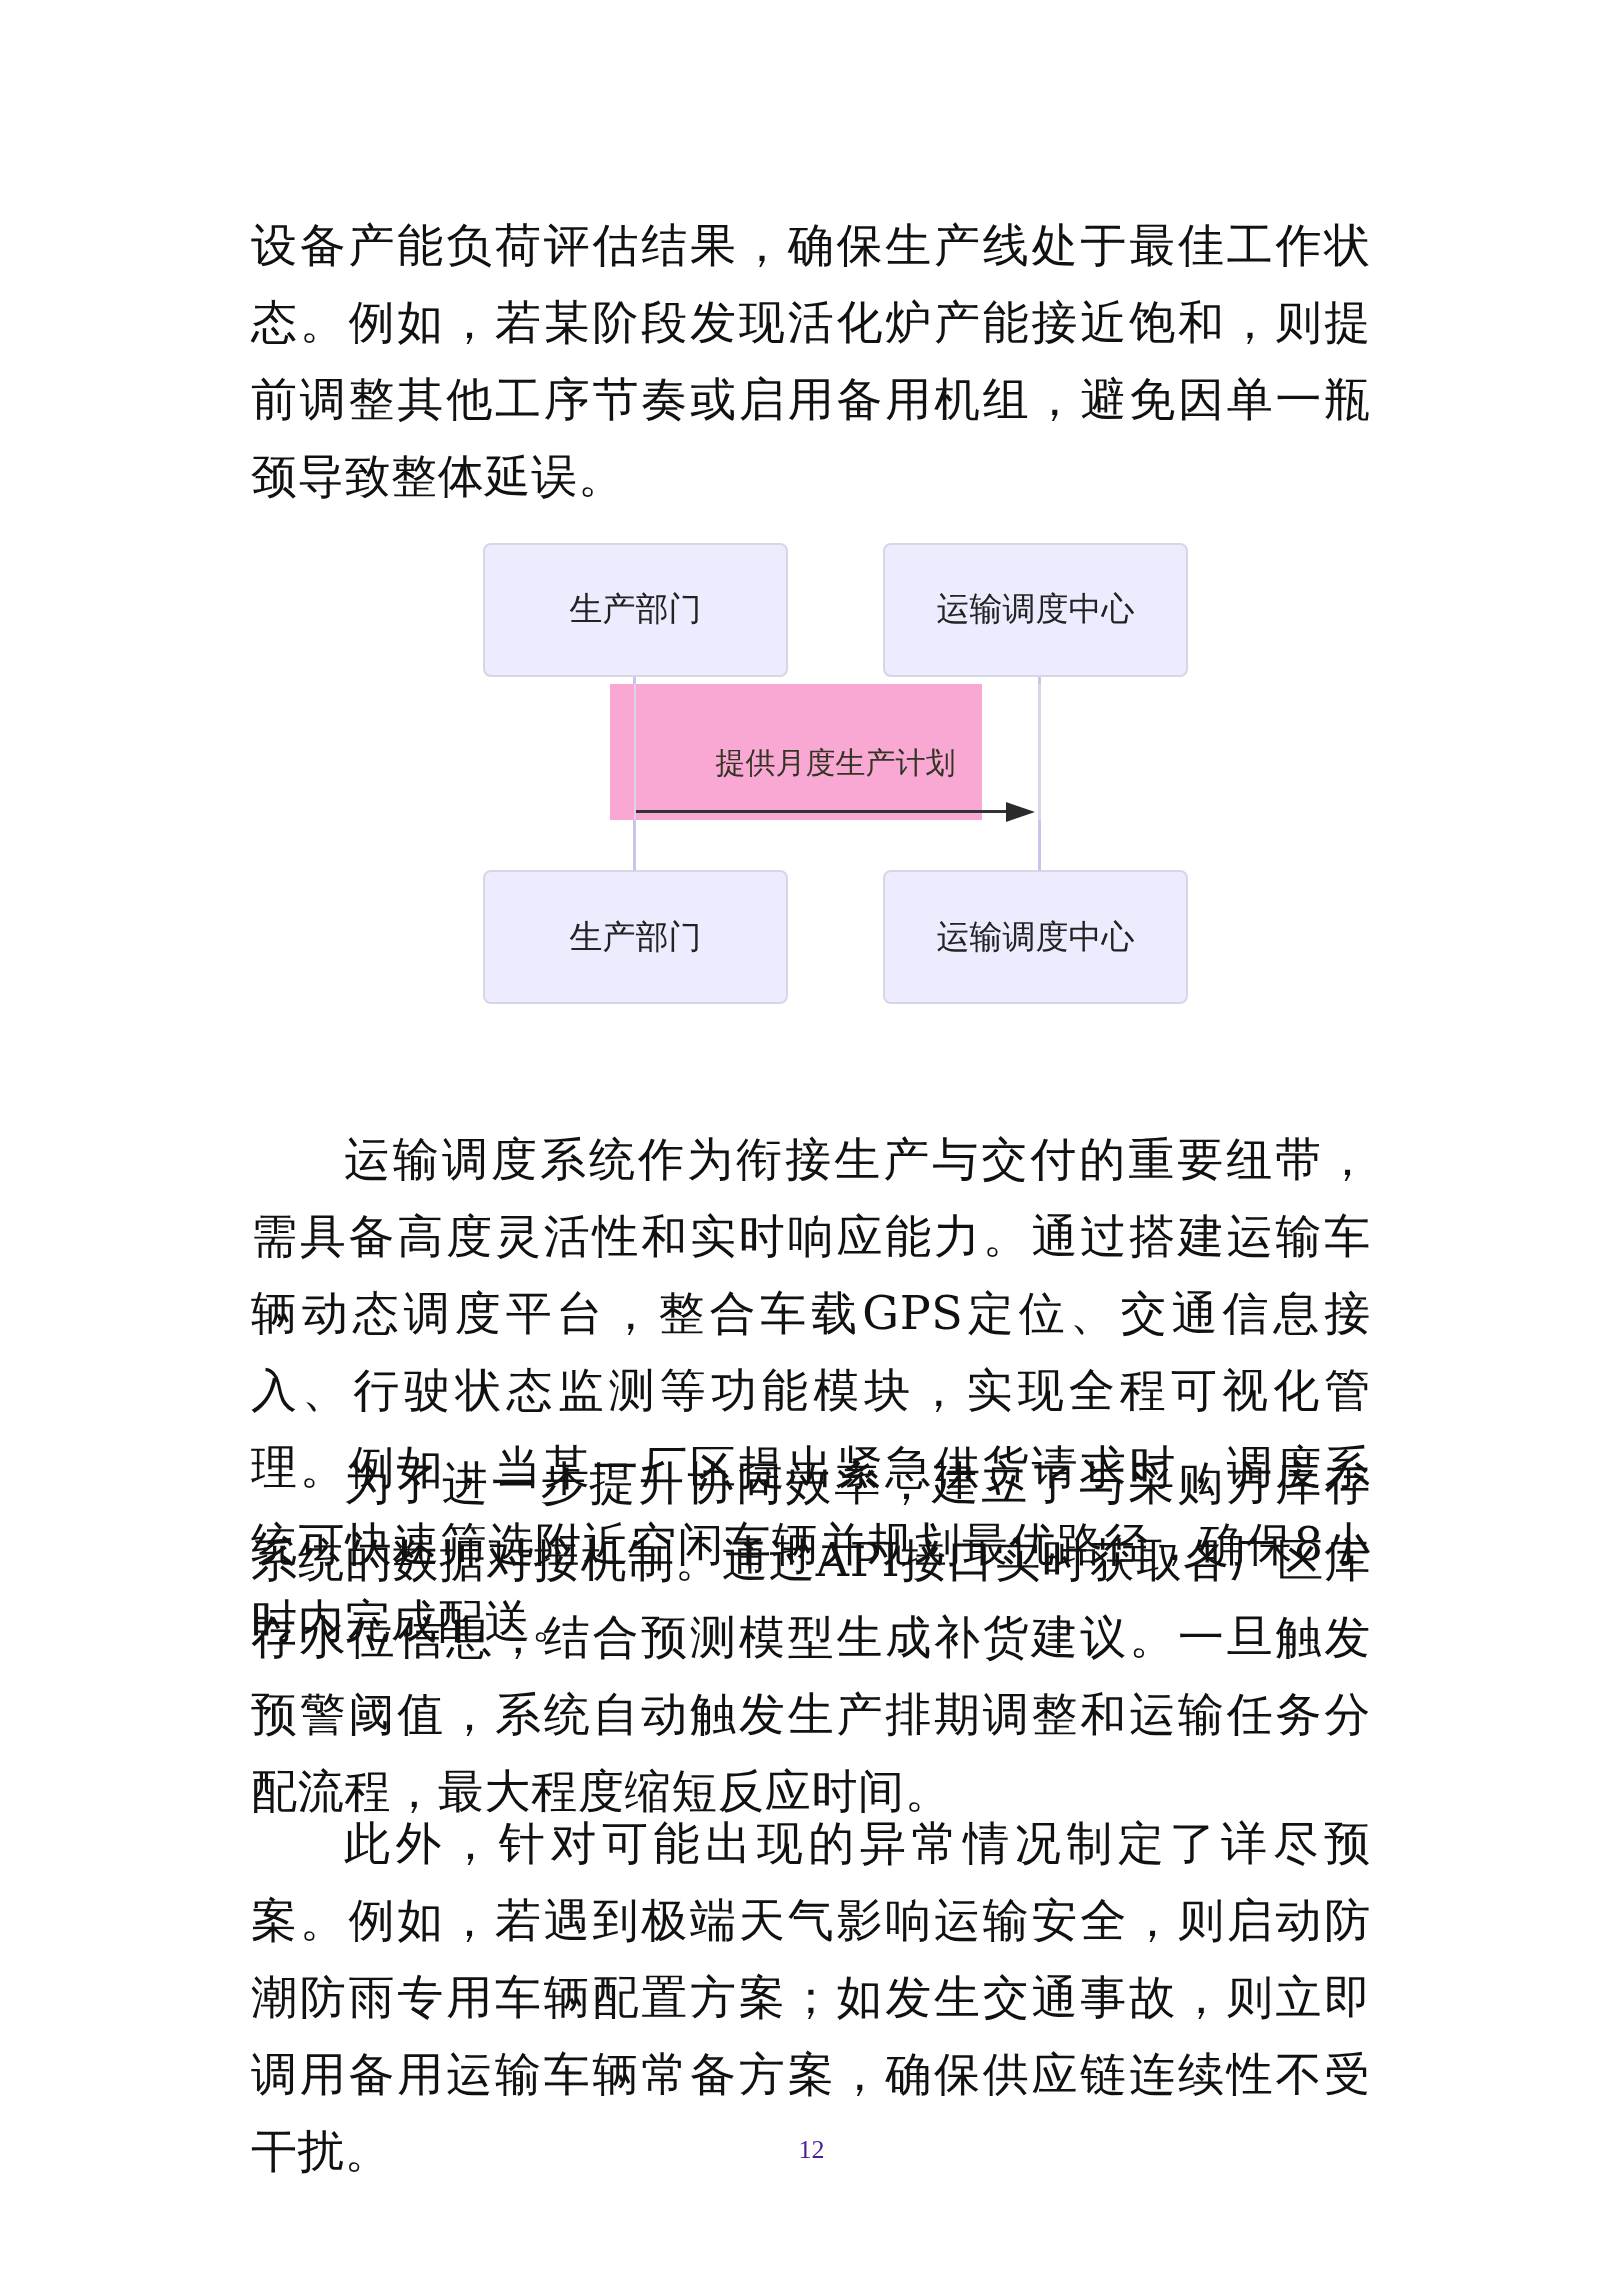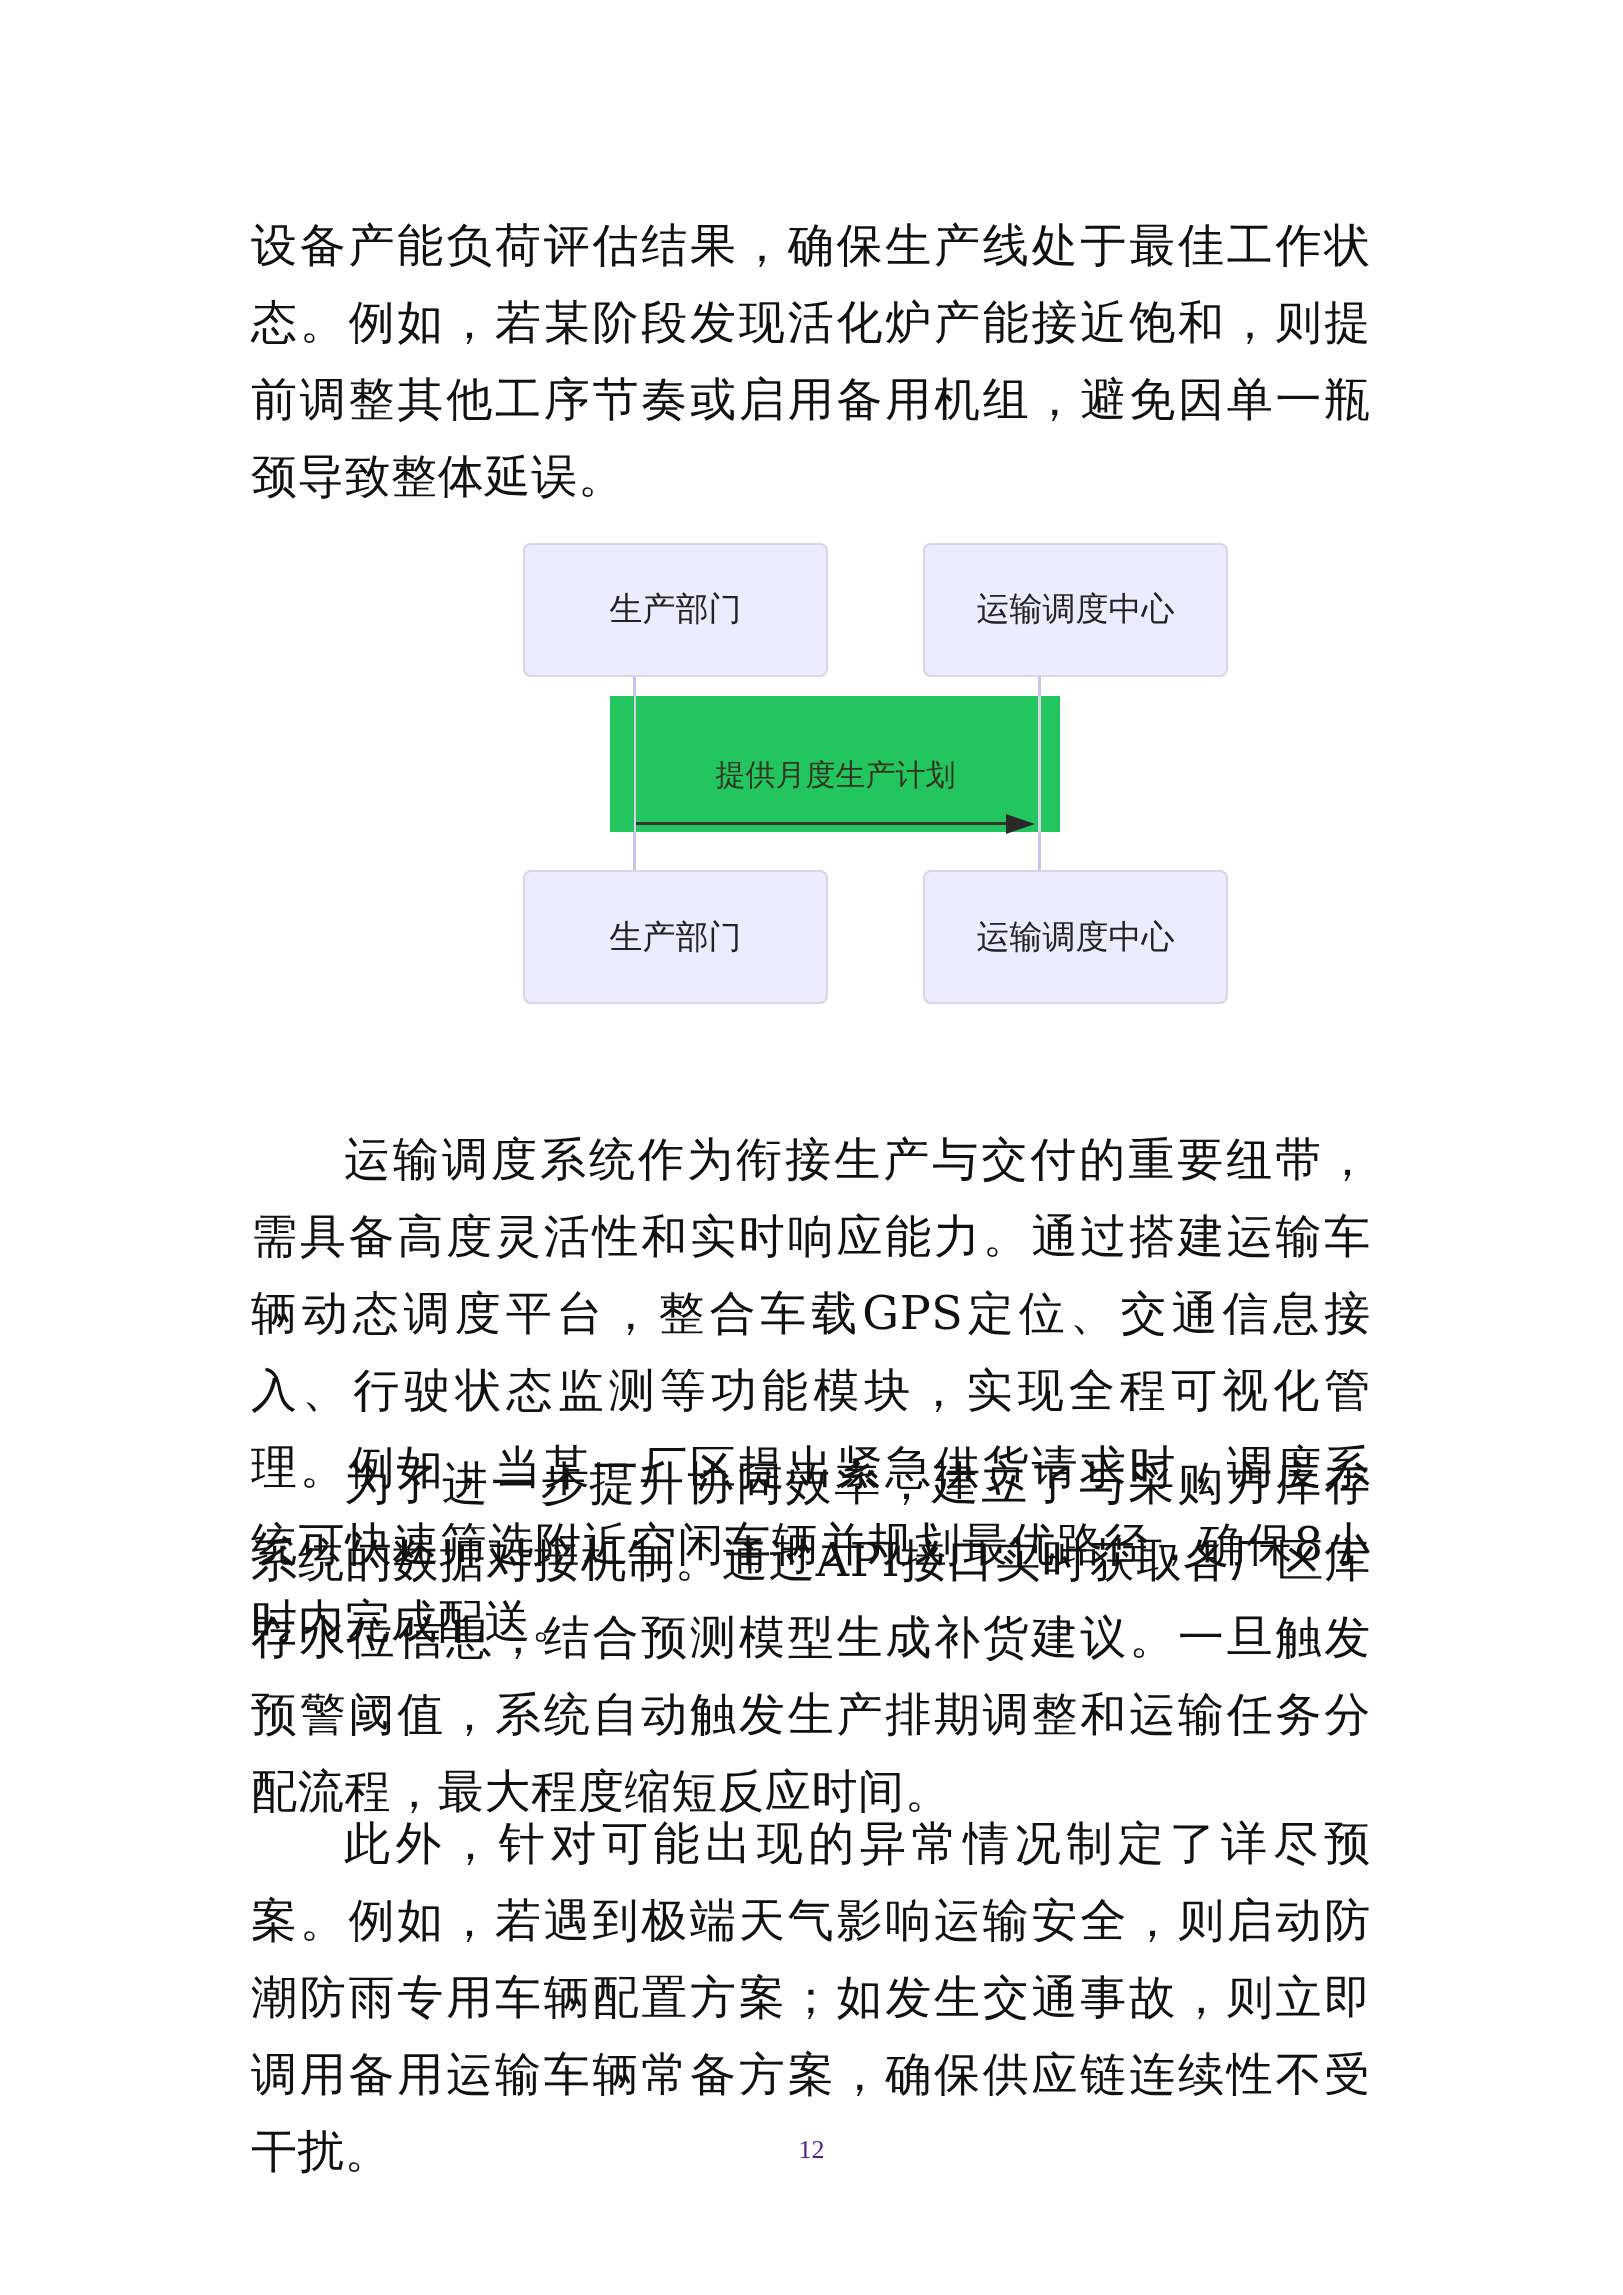--- a/index.html
+++ b/index.html
@@ -48,44 +48,43 @@
       background: #ececfe;
       border: 2px solid #d6d6e4;
       border-radius: 7.9px;
       box-sizing: border-box;
       display: flex;
       align-items: center;
       justify-content: center;
       font-family: "DejaVu Sans", "Liberation Sans", sans-serif;
       font-size: 33px;
       color: #222222;
-      margin-left: 40px;
     }
     .actor.a-left-top    { left: 25px;  top: 19.6px; }
     .actor.a-right-top   { left: 425px; top: 19.6px; }
     .actor.a-left-bot    { left: 25px;  top: 347px; }
     .actor.a-right-bot   { left: 425px; top: 347px; }
 
     .lifeline {
       position: absolute;
       width: 2.6px;
       background: #c9c4ea;
       top: 154px;
       height: 193px;
     }
     .lifeline.l-left  { left: 175px; }
     .lifeline.l-right { left: 580px; }
 
     .note {
       position: absolute;
       left: 152px;
-      top: 173px;
-      width: 450px;
+      top: 161px;
+      width: 372px;
       height: 136px;
-      background: #22c55e;
+      background: #f9a8d4;
     }
     .note-lifeline {
       position: absolute;
       top: 0;
       width: 2.6px;
       height: 136px;
       background: #ddd3ea;
     }
     .note-lifeline.nl-left  { left: 23.6px; }
     .note-lifeline.nl-right { left: 428px; }

